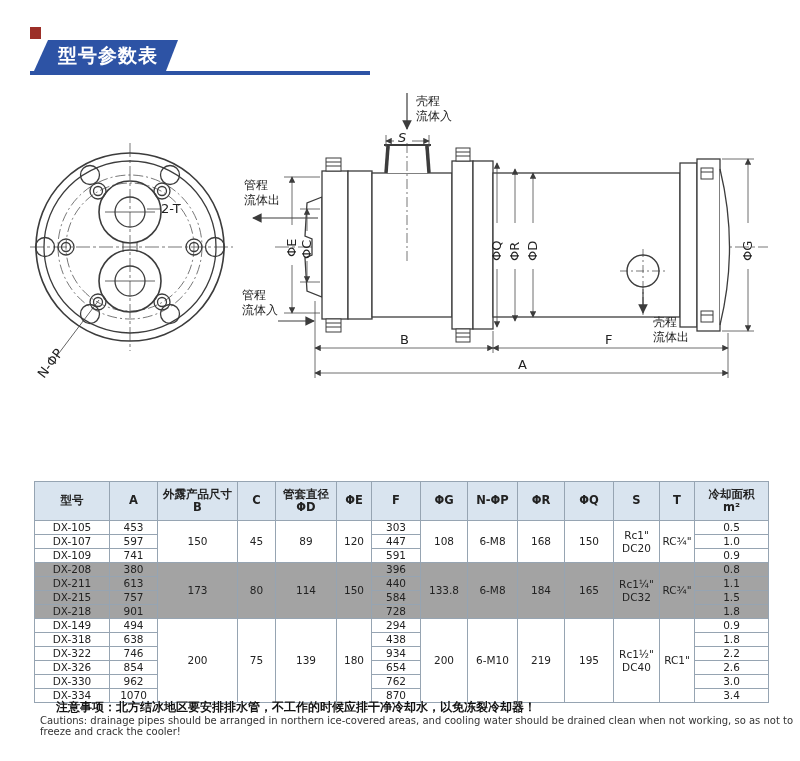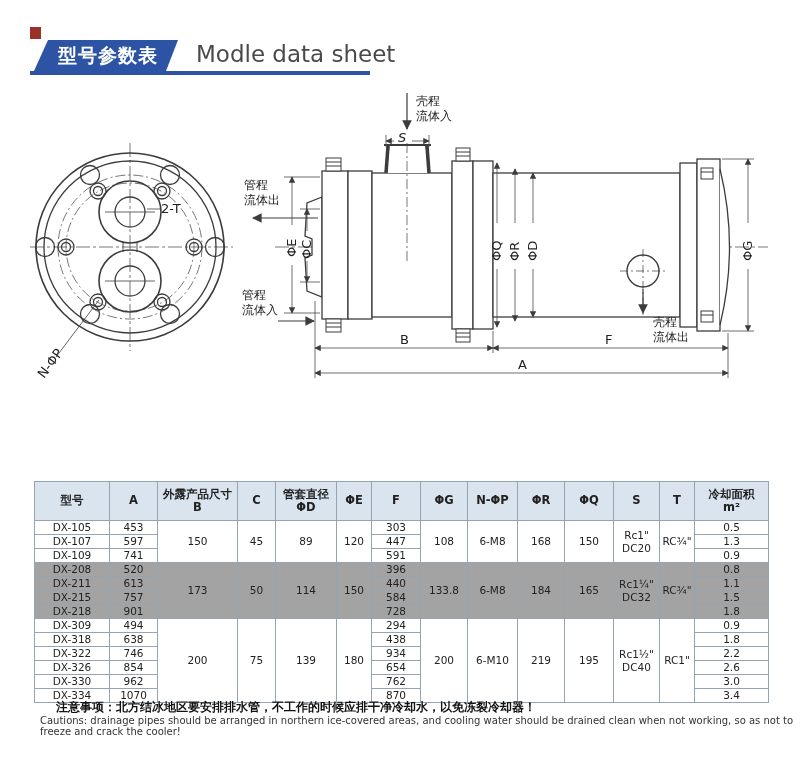--- a/index.html
+++ b/index.html
@@ -29,21 +29,20 @@
 </style>
 </head>
 <body>
 
 <div class="page">
 
   <div class="hdr-red"></div>
   <div class="hdr-badge">
     <span>型号参数表</span>
   </div>
-  <div class="hdr-en">Modle data sheet</div>
   <div class="hdr-line"></div>
 
   <svg class="draw" width="760" height="350" viewBox="0 0 760 350">
     <defs>
       <marker id="arr" viewBox="0 0 10 10" refX="9" refY="5" markerWidth="8" markerHeight="8" orient="auto-start-reverse">
           <path d="M0,0 L10,5 L0,10 z" fill="#3c3c3c"></path>
         </marker>
     </defs>
 
     <g stroke="#3c3c3c" fill="none" stroke-width="1.3">
@@ -281,34 +280,34 @@
             <div>Rc1"</div>
             <div>DC20</div>
           </td>
         <td rowspan="3">RC¾"</td>
         <td>0.5</td>
       </tr>
       <tr>
         <td>DX-107</td>
         <td>597</td>
         <td>447</td>
-        <td>1.3</td>
+        <td>1.0</td>
       </tr>
       <tr>
         <td>DX-109</td>
         <td>741</td>
         <td>591</td>
         <td>0.9</td>
       </tr>
 
       <tr class="g2">
         <td>DX-208</td>
-        <td>520</td>
+        <td>380</td>
         <td rowspan="4" class="g2">173</td>
-        <td rowspan="4" class="g2">50</td>
+        <td rowspan="4" class="g2">80</td>
         <td rowspan="4" class="g2">114</td>
         <td rowspan="4" class="g2">150</td>
         <td>396</td>
         <td rowspan="4" class="g2">133.8</td>
         <td rowspan="4" class="g2">6-M8</td>
         <td rowspan="4" class="g2">184</td>
         <td rowspan="4" class="g2">165</td>
         <td rowspan="4" class="g2">
             <div>Rc1¼"</div>
             <div>DC32</div>
@@ -329,21 +328,21 @@
         <td>1.5</td>
       </tr>
       <tr class="g2">
         <td>DX-218</td>
         <td>901</td>
         <td>728</td>
         <td>1.8</td>
       </tr>
 
       <tr>
-        <td>DX-309</td>
+        <td>DX-149</td>
         <td>494</td>
         <td rowspan="6">200</td>
         <td rowspan="6">75</td>
         <td rowspan="6">139</td>
         <td rowspan="6">180</td>
         <td>294</td>
         <td rowspan="6">200</td>
         <td rowspan="6">6-M10</td>
         <td rowspan="6">219</td>
         <td rowspan="6">195</td>

